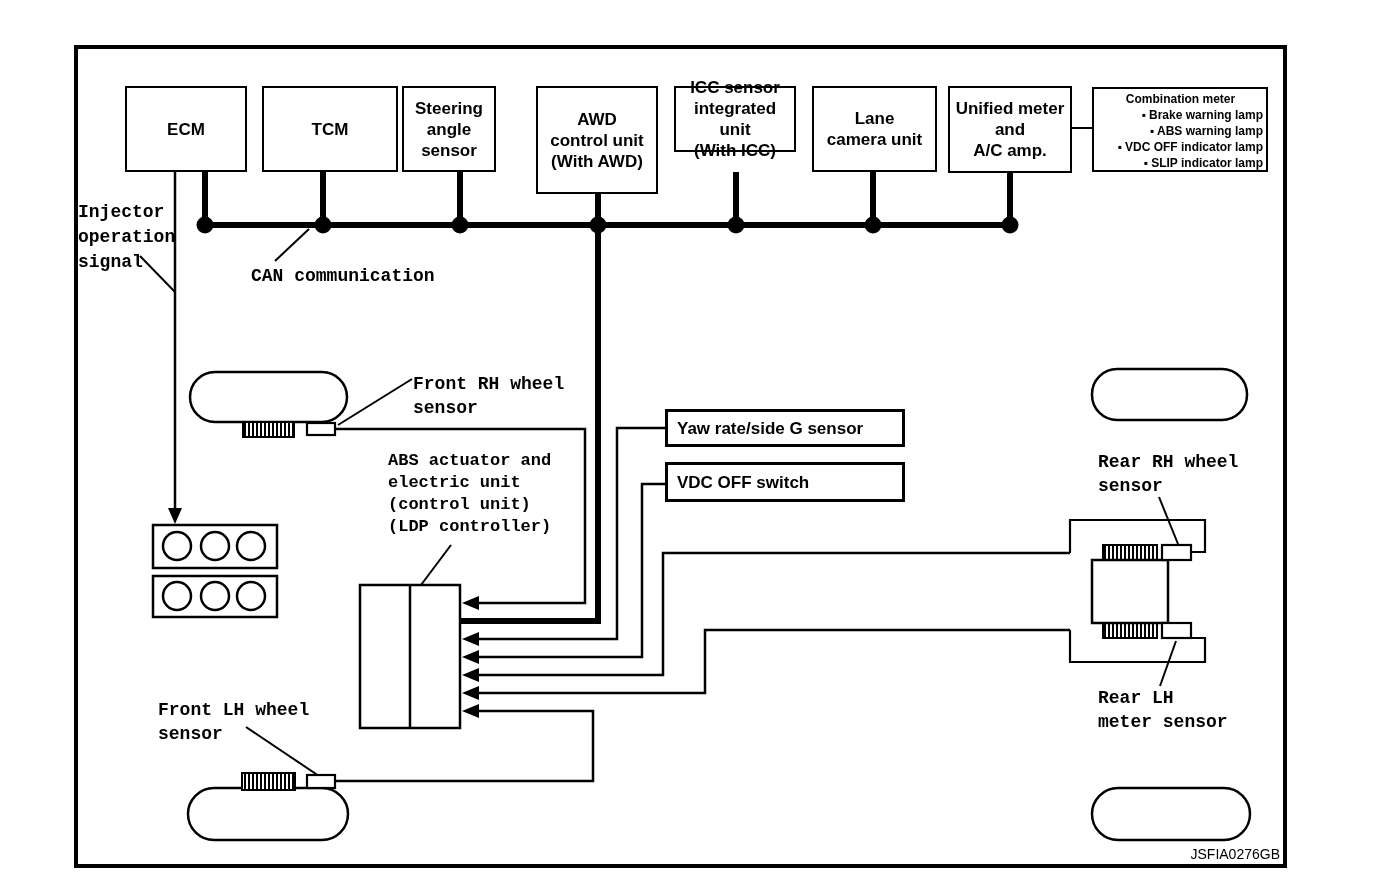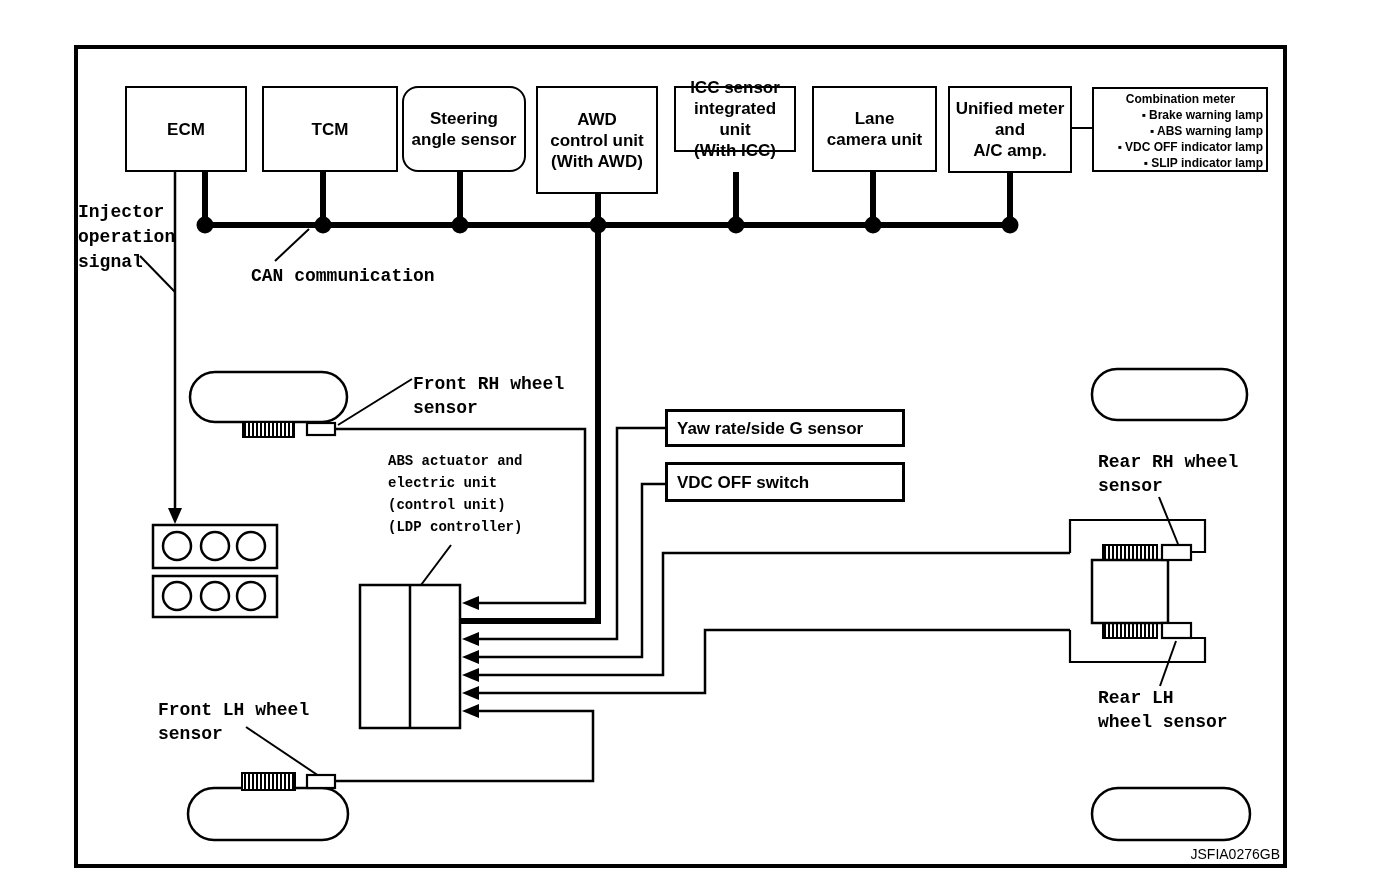--- a/index.html
+++ b/index.html
@@ -23,21 +23,21 @@
     position:absolute;box-sizing:border-box;border:2px solid #000;background:#fff;
     font-weight:bold;font-size:12px;line-height:16px;padding:2px 3px 0 4px;
   }
   .combo .t{text-align:center;white-space:nowrap;}
   .combo .i{text-align:right;white-space:nowrap;}
   .lbl{
     position:absolute;font-weight:bold;font-size:18px;line-height:24px;
     white-space:pre-line;
     font-family:Liberation Mono, monospace;
   }
-  .lbl.small{font-size:14px;line-height:22px;}
+  .lbl.small{font-size:17px;line-height:22px;}
   .code{
     position:absolute;font-weight:normal;font-size:14px;text-align:right;
   }
 </style>
 </head>
 <body>
 
 <div class="stage">
 
   <div class="frame"></div>
@@ -138,21 +138,21 @@
     </g>
 
     <g fill="#ffffff" stroke="#000" stroke-width="2.5">
       <rect x="360" y="585" width="100" height="143"></rect>
       <line x1="410" y1="585" x2="410" y2="728"></line>
     </g>
   </svg>
 
   <div class="box" style="left:125px;top:86px;width:122px;height:86px;">ECM</div>
   <div class="box" style="left:262px;top:86px;width:136px;height:86px;">TCM</div>
-  <div class="box" style="left:402px;top:86px;width:124px;height:86px;border-radius:16px;">Steering
+  <div class="box" style="left:402px;top:86px;width:94px;height:86px;">Steering
 angle sensor</div>
   <div class="box" style="left:536px;top:86px;width:122px;height:108px;">AWD
 control unit
 (With AWD)</div>
   <div class="box" style="left:674px;top:86px;width:122px;height:66px;">ICC sensor
 integrated unit
 (With ICC)</div>
   <div class="box" style="left:812px;top:86px;width:125px;height:86px;">Lane
 camera unit</div>
   <div class="box" style="left:948px;top:86px;width:124px;height:87px;">Unified meter
@@ -178,16 +178,16 @@
 sensor</div>
   <div class="lbl small" style="left:388px;top:450px;">ABS actuator and
 electric unit
 (control unit)
 (LDP controller)</div>
   <div class="lbl" style="left:158px;top:698px;">Front LH wheel
 sensor</div>
   <div class="lbl" style="left:1098px;top:450px;">Rear RH wheel
 sensor</div>
   <div class="lbl" style="left:1098px;top:686px;">Rear LH
-wheel sensor</div>
+meter sensor</div>
   <div class="code" style="left:1180px;top:846px;width:100px;">JSFIA0276GB</div>
 
 </div>
 
 </body></html>

